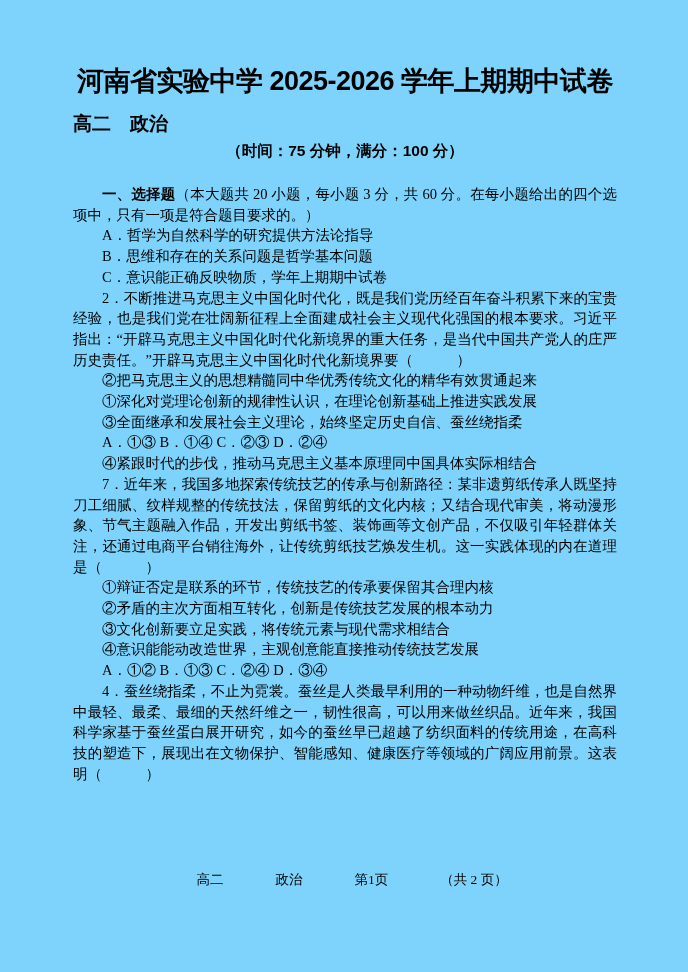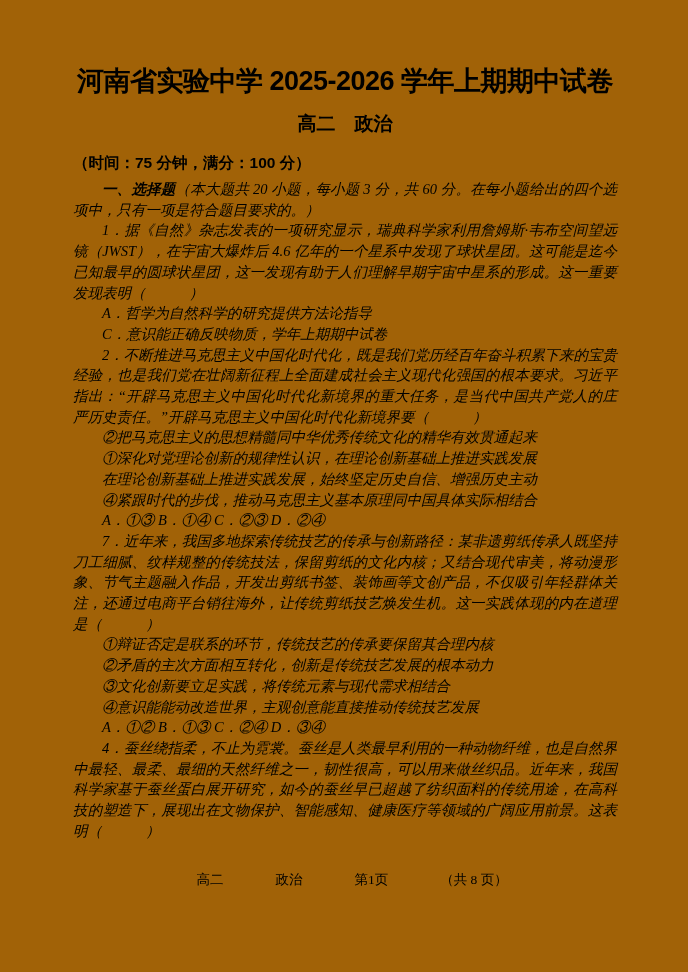--- a/index.html
+++ b/index.html
@@ -1,54 +1,54 @@
 <!DOCTYPE html>
 <html><head>
 <meta charset="utf-8">
 <style>
   html,body{margin:0;padding:0;background:#e8e8e8;}
   .page{
     position:relative;
     width:688px;height:972px;
     margin:0 auto;
-    background:#a16207;
+    background:#7dd3fc;
     box-sizing:border-box;
     padding:64px 71px 0 73px;
     font-family:"Liberation Serif","DejaVu Serif",serif;
     font-size:14.5px;
     line-height:20.7px;
     color:#000;
     overflow:hidden;
   }
   .title{
     margin:0 0 14px 0;
     text-align:center;
     font-family:"Liberation Sans","DejaVu Sans",sans-serif;
     font-weight:bold;
     font-size:27px;
     line-height:34px;
     letter-spacing:-0.5px;
     white-space:nowrap;
   }
   .subtitle{
-    margin:0 0 16px 0;
-    text-align:center;
+    margin:0 0 4px 0;
     font-family:"Liberation Sans","DejaVu Sans",sans-serif;
     font-weight:bold;
     font-size:19px;
     line-height:24px;
   }
   .meta{
-    margin:0 0 5px 0;
+    margin:0 0 22px 0;
+    text-align:center;
     font-family:"Liberation Sans","DejaVu Sans",sans-serif;
     font-weight:bold;
     font-size:15.5px;
     line-height:22px;
   }
-  p{margin:0;text-align:justify;font-style:italic;}
+  p{margin:0;text-align:justify;}
   .intro{text-indent:2em;}
   .intro b{font-family:"Liberation Sans","DejaVu Sans",sans-serif;font-weight:bold;}
   .stem{text-indent:2em;}
   .opt{padding-left:2em;}
   .footer{
     position:absolute;
     left:0;right:0;
     top:870px;
     display:flex;
     justify-content:center;
@@ -63,47 +63,47 @@
 
 <div class="page">
 
   <h1 class="title">河南省实验中学 2025-2026 学年上期期中试卷</h1>
   <h2 class="subtitle">高二　政治</h2>
   <div class="meta">（时间：75 分钟，满分：100 分）</div>
 
   <p class="intro"><b>一、选择题</b><span>（本大题共 20 小题，每小题 3 分，共 60 分。在每小题给出的四个选项中，只有一项是符合题目要求的。）</span></p>
 
   <div>
-    <p class="stem">1．据《自然》杂志发表的一项研究显示，瑞典科学家利用詹姆斯·韦布空间望远镜（JWST），在宇宙大爆炸后 4.6 亿年的一个星系中发现了球状星团。这可能是迄今已知最早的圆球状星团，这一发现有助于人们理解早期宇宙中星系的形成。这一重要发现表明（　　　）</p>
     <p class="opt">A．哲学为自然科学的研究提供方法论指导</p>
+    <p class="opt">B．思维和存在的关系问题是哲学基本问题</p>
     <p class="opt">C．意识能正确反映物质，学年上期期中试卷</p>
   </div>
 
   <div>
     <p class="stem">2．不断推进马克思主义中国化时代化，既是我们党历经百年奋斗积累下来的宝贵经验，也是我们党在壮阔新征程上全面建成社会主义现代化强国的根本要求。习近平指出：“开辟马克思主义中国化时代化新境界的重大任务，是当代中国共产党人的庄严历史责任。”开辟马克思主义中国化时代化新境界要（　　　）</p>
     <p class="opt">②把马克思主义的思想精髓同中华优秀传统文化的精华有效贯通起来</p>
     <p class="opt">①深化对党理论创新的规律性认识，在理论创新基础上推进实践发展</p>
-    <p class="opt">在理论创新基础上推进实践发展，始终坚定历史自信、增强历史主动</p>
+    <p class="opt">③全面继承和发展社会主义理论，始终坚定历史自信、蚕丝绕指柔</p>
+    <p class="opt">A．①③ B．①④ C．②③ D．②④</p>
     <p class="opt">④紧跟时代的步伐，推动马克思主义基本原理同中国具体实际相结合</p>
-    <p class="opt">A．①③ B．①④ C．②③ D．②④</p>
   </div>
 
   <div>
     <p class="stem">7．近年来，我国多地探索传统技艺的传承与创新路径：某非遗剪纸传承人既坚持刀工细腻、纹样规整的传统技法，保留剪纸的文化内核；又结合现代审美，将动漫形象、节气主题融入作品，开发出剪纸书签、装饰画等文创产品，不仅吸引年轻群体关注，还通过电商平台销往海外，让传统剪纸技艺焕发生机。这一实践体现的内在道理是（　　　）</p>
     <p class="opt">①辩证否定是联系的环节，传统技艺的传承要保留其合理内核</p>
     <p class="opt">②矛盾的主次方面相互转化，创新是传统技艺发展的根本动力</p>
     <p class="opt">③文化创新要立足实践，将传统元素与现代需求相结合</p>
     <p class="opt">④意识能能动改造世界，主观创意能直接推动传统技艺发展</p>
     <p class="opt">A．①② B．①③ C．②④ D．③④</p>
   </div>
 
   <div>
     <p class="stem">4．蚕丝绕指柔，不止为霓裳。蚕丝是人类最早利用的一种动物纤维，也是自然界中最轻、最柔、最细的天然纤维之一，韧性很高，可以用来做丝织品。近年来，我国科学家基于蚕丝蛋白展开研究，如今的蚕丝早已超越了纺织面料的传统用途，在高科技的塑造下，展现出在文物保护、智能感知、健康医疗等领域的广阔应用前景。这表明（　　　）</p>
   </div>
 
   <div class="footer">
     <span>高二</span>
     <span>政治</span>
     <span>第1页</span>
-    <span>（共 8 页）</span>
+    <span>（共 2 页）</span>
   </div>
 
 </div>
 
 </body></html>

